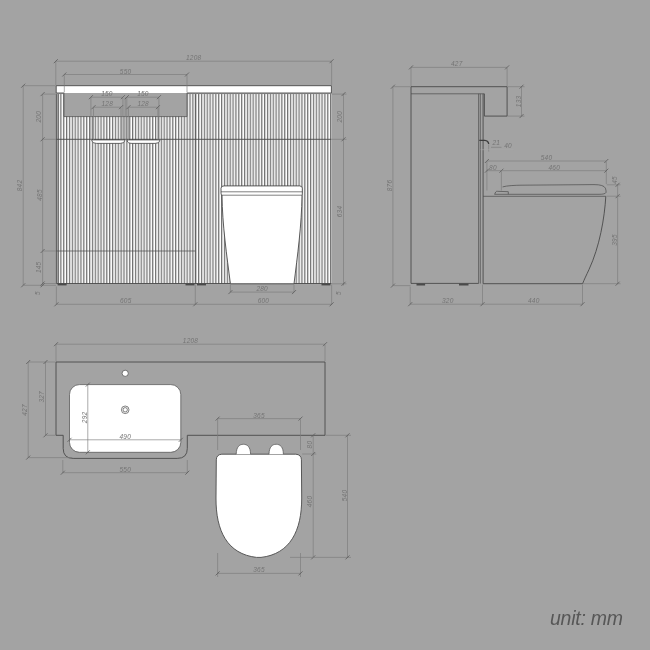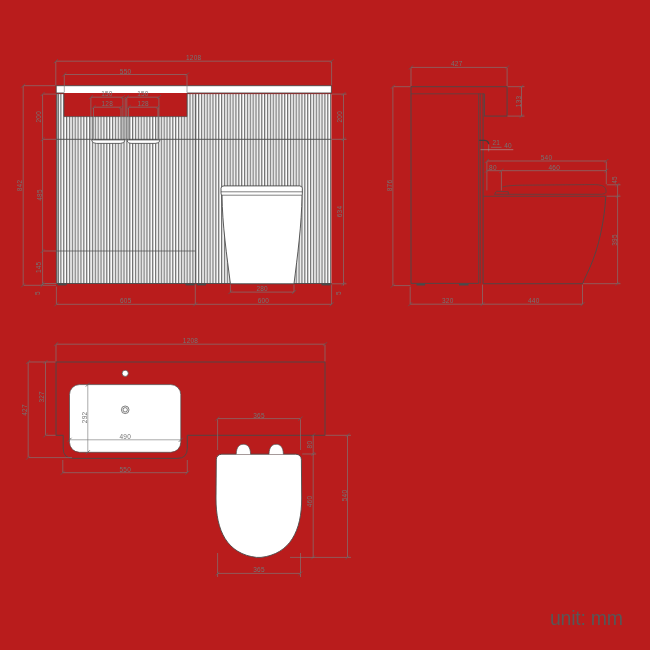--- a/index.html
+++ b/index.html
@@ -1,16 +1,16 @@
 <!DOCTYPE html>
 <html><head>
 <meta charset="utf-8">
 <style>
 html,body{margin:0;padding:0;background:#ffffff;}
-#page{width:650px;height:650px;position:relative;background:#b91c1c;overflow:hidden;}
+#page{width:650px;height:650px;position:relative;background:#a3a3a3;overflow:hidden;font-style:italic;}
 svg{position:absolute;top:0;left:0;}
 text{font-family:"Liberation Sans",sans-serif;fill:#575757;}
 .d{font-size:6.5px;letter-spacing:0.22px;fill:#747474;}
 .ln{stroke:#4a4a4a;stroke-width:0.9;fill:none;}
 .tn{stroke:#4a4a4a;stroke-width:0.7;fill:none;}
 .dm{stroke:#7b7b7b;stroke-width:0.65;fill:none;}
 .tk{stroke:#5a5a5a;stroke-width:0.8;fill:none;}
 </style>
 </head>
 <body>

